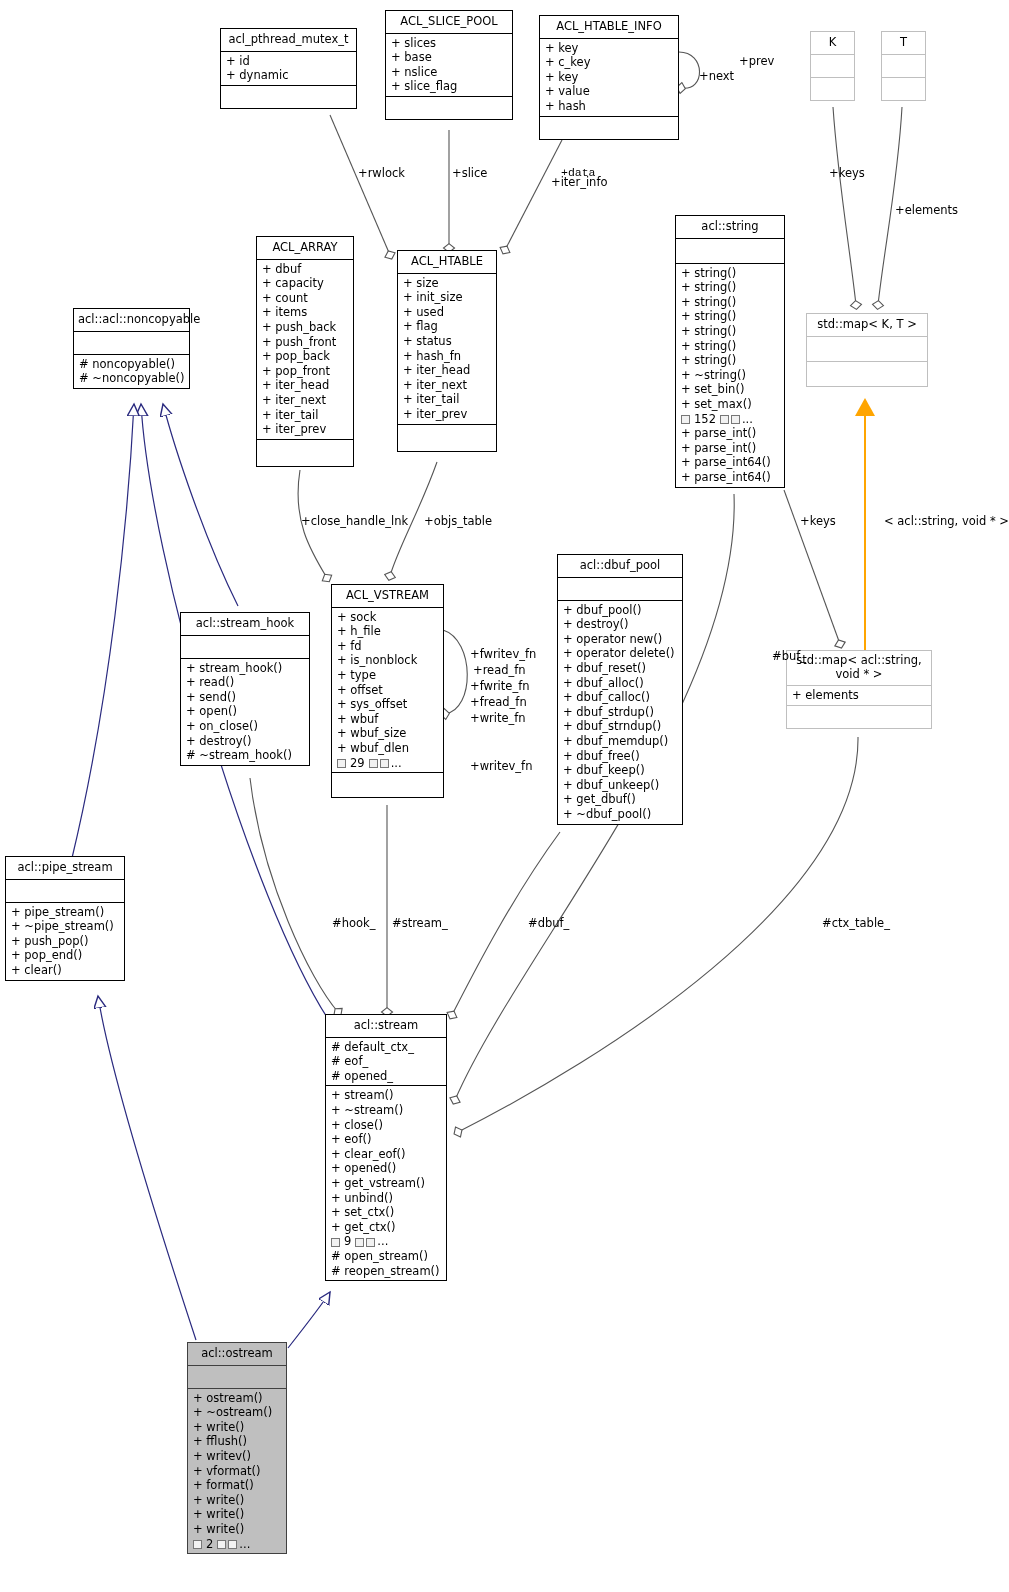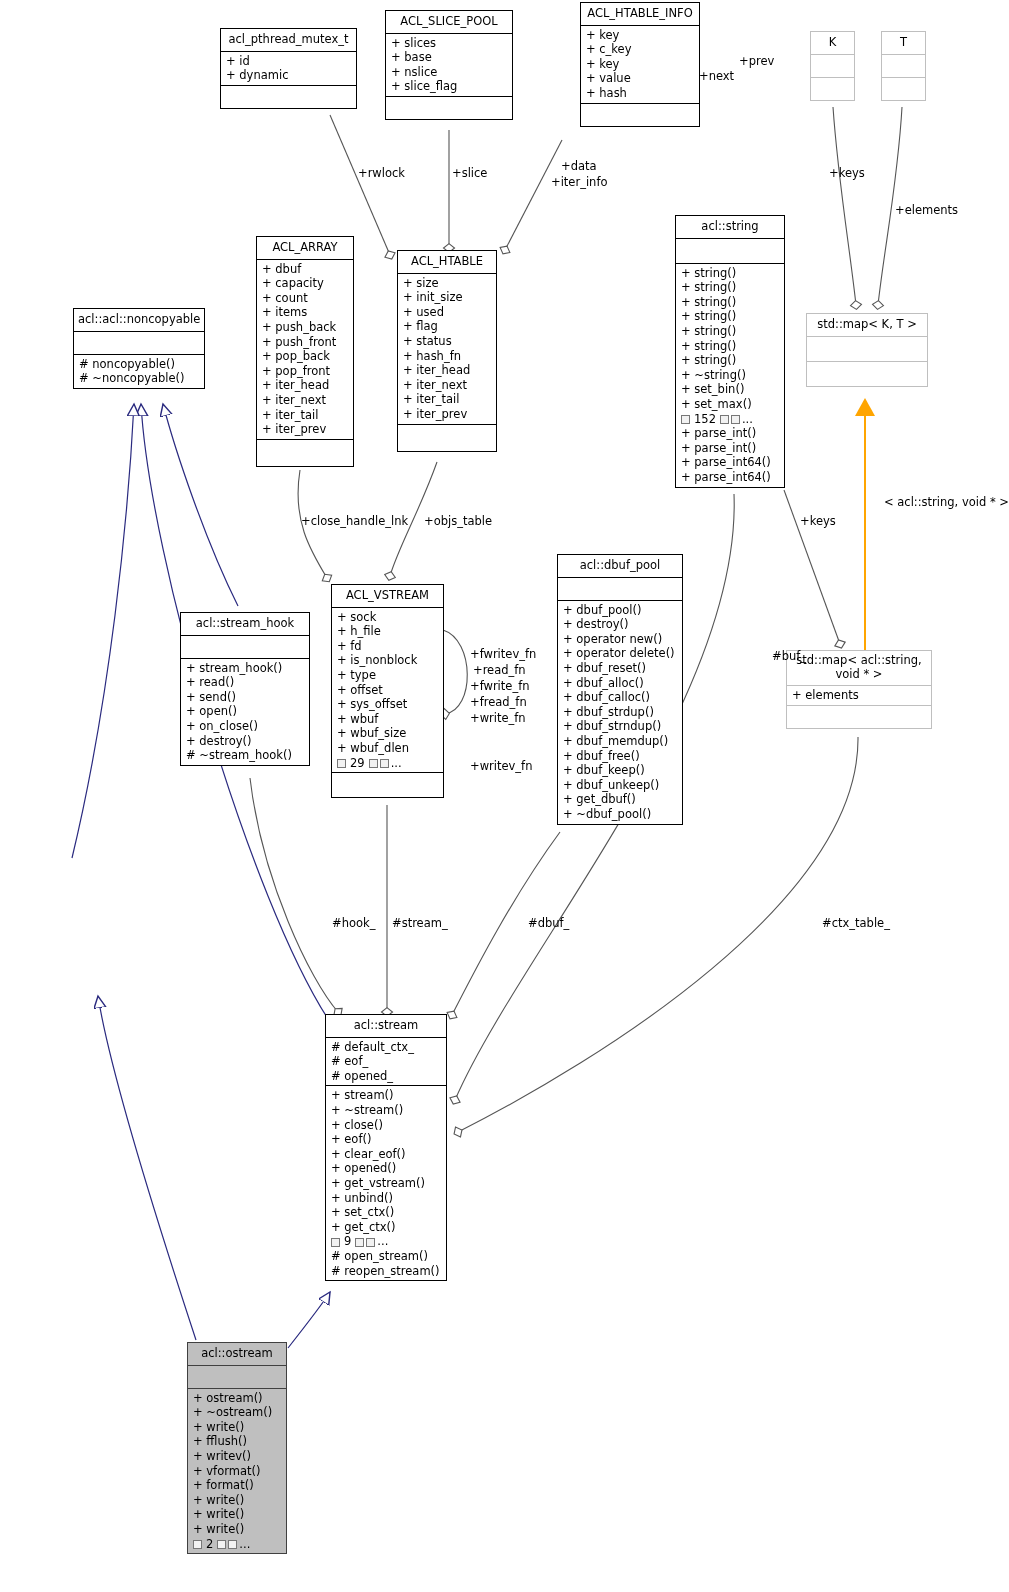--- a/index.html
+++ b/index.html
@@ -154,21 +154,21 @@
     <div class="compartment">
       <div class="row">+ slices</div>
       <div class="row">+ base</div>
       <div class="row">+ nslice</div>
       <div class="row">+ slice_flag</div>
     </div>
     <div class="sep"></div>
     <div class="compartment empty"></div>
   </div>
 
-  <div class="uml" style="left:539px; top:2px; width:120px;margin-left:41px;">
+  <div class="uml" style="left:539px; top:15px; width:140px;">
     <div class="title">ACL_HTABLE_INFO</div>
     <div class="sep"></div>
     <div class="compartment">
       <div class="row">+ key</div>
       <div class="row">+ c_key</div>
       <div class="row">+ key</div>
       <div class="row">+ value</div>
       <div class="row">+ hash</div>
     </div>
     <div class="sep"></div>
@@ -275,21 +275,21 @@
       <div>void * &gt;</div>
     </div>
     <div class="sep"></div>
     <div class="compartment">
       <div class="row">+ elements</div>
     </div>
     <div class="sep"></div>
     <div class="compartment empty" style="height:22px;"></div>
   </div>
 
-  <div class="uml" style="left:73px; top:308px; width:132px;">
+  <div class="uml" style="left:73px; top:308px; width:117px;">
     <div class="title">acl::acl::noncopyable</div>
     <div class="sep"></div>
     <div class="compartment empty" style="height:22px;"></div>
     <div class="sep"></div>
     <div class="compartment">
       <div class="row"># noncopyable()</div>
       <div class="row"># ~noncopyable()</div>
     </div>
   </div>
 
@@ -352,20 +352,33 @@
       <div class="row">+ dbuf_strndup()</div>
       <div class="row">+ dbuf_memdup()</div>
       <div class="row">+ dbuf_free()</div>
       <div class="row">+ dbuf_keep()</div>
       <div class="row">+ dbuf_unkeep()</div>
       <div class="row">+ get_dbuf()</div>
       <div class="row">+ ~dbuf_pool()</div>
     </div>
   </div>
 
+  <div class="uml" style="left:5px; top:856px; width:120px;">
+    <div class="title">acl::pipe_stream</div>
+    <div class="sep"></div>
+    <div class="compartment empty" style="height:22px;"></div>
+    <div class="sep"></div>
+    <div class="compartment">
+      <div class="row">+ pipe_stream()</div>
+      <div class="row">+ ~pipe_stream()</div>
+      <div class="row">+ push_pop()</div>
+      <div class="row">+ pop_end()</div>
+      <div class="row">+ clear()</div>
+    </div>
+  </div>
 
   <div class="uml" style="left:325px; top:1014px; width:122px;">
     <div class="title">acl::stream</div>
     <div class="sep"></div>
     <div class="compartment">
       <div class="row"># default_ctx_</div>
       <div class="row"># eof_</div>
       <div class="row"># opened_</div>
     </div>
     <div class="sep"></div>
@@ -419,35 +432,35 @@
   </div>
 
   <div class="edge-label" style="left:699px; top:55px;margin-left:40px;">+prev</div>
   <div class="edge-label" style="left:699px; top:70px;">+next</div>
 
   <div class="edge-label" style="left:829px; top:167px;">+keys</div>
   <div class="edge-label" style="left:895px; top:167px;margin-top:37px;">+elements</div>
 
   <div class="edge-label" style="left:358px; top:167px;">+rwlock</div>
   <div class="edge-label" style="left:452px; top:167px;">+slice</div>
-  <div class="edge-label" style="left:561px; top:160px;">+data</div>
+  <div class="edge-label" style="left:561px; top:166px;font-family:Liberation Mono, monospace;">+data</div>
   <div class="edge-label" style="left:551px; top:176px;">+iter_info</div>
 
   <div class="edge-label" style="left:301px; top:515px;">+close_handle_lnk</div>
   <div class="edge-label" style="left:424px; top:515px;">+objs_table</div>
 
   <div class="edge-label" style="left:470px; top:648px;">+fwritev_fn</div>
   <div class="edge-label" style="left:473px; top:664px;">+read_fn</div>
   <div class="edge-label" style="left:470px; top:680px;">+fwrite_fn</div>
   <div class="edge-label" style="left:470px; top:696px;">+fread_fn</div>
   <div class="edge-label" style="left:470px; top:712px;">+write_fn</div>
   <div class="edge-label" style="left:470px; top:760px;">+writev_fn</div>
 
   <div class="edge-label" style="left:800px; top:515px;">+keys</div>
-  <div class="edge-label" style="left:884px; top:496px;">&lt; acl::string, void * &gt;</div>
+  <div class="edge-label" style="left:884px; top:515px;">&lt; acl::string, void * &gt;</div>
 
   <div class="edge-label" style="left:740px; top:650px;margin-left:32px;">#buf_</div>
 
   <div class="edge-label" style="left:332px; top:917px;">#hook_</div>
   <div class="edge-label" style="left:392px; top:917px;">#stream_</div>
   <div class="edge-label" style="left:528px; top:917px;">#dbuf_</div>
   <div class="edge-label" style="left:822px; top:917px;">#ctx_table_</div>
 
 </div>
 

